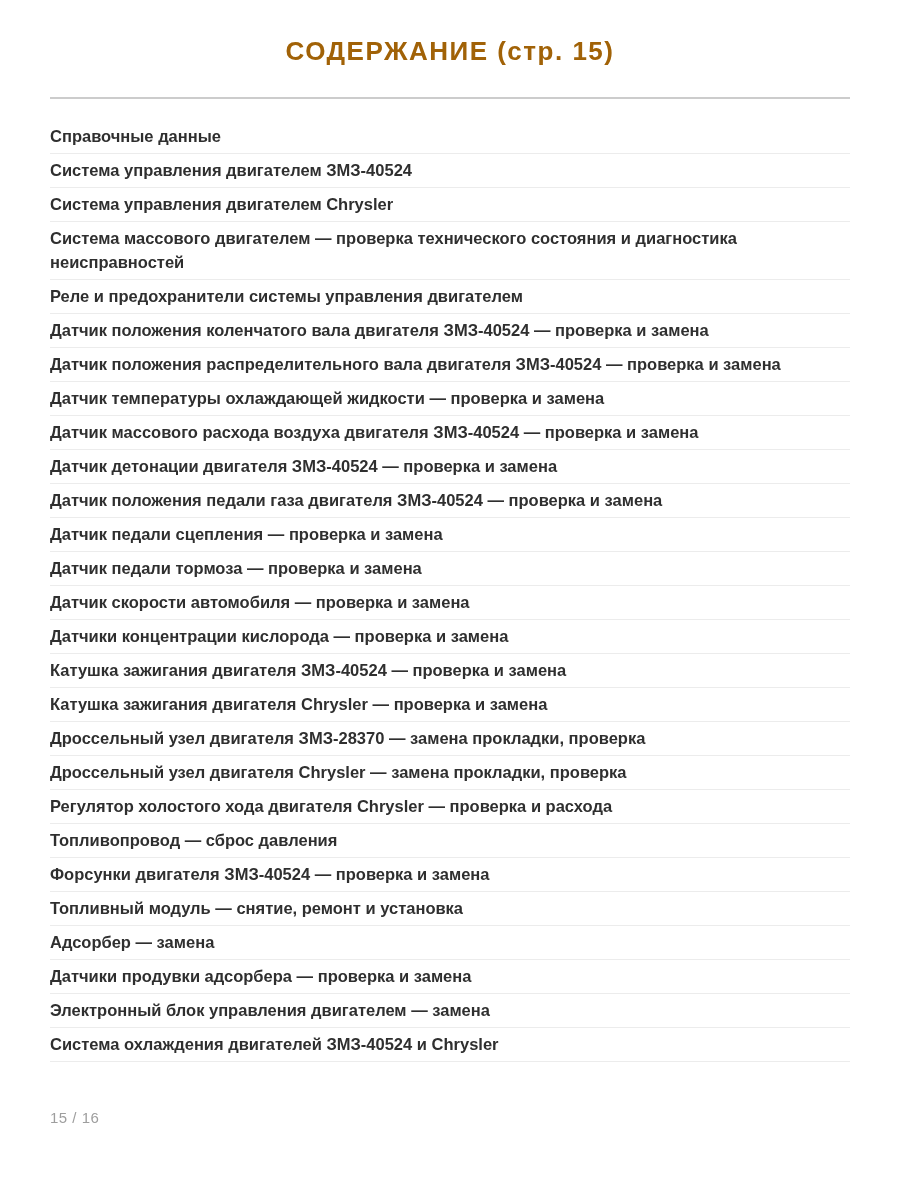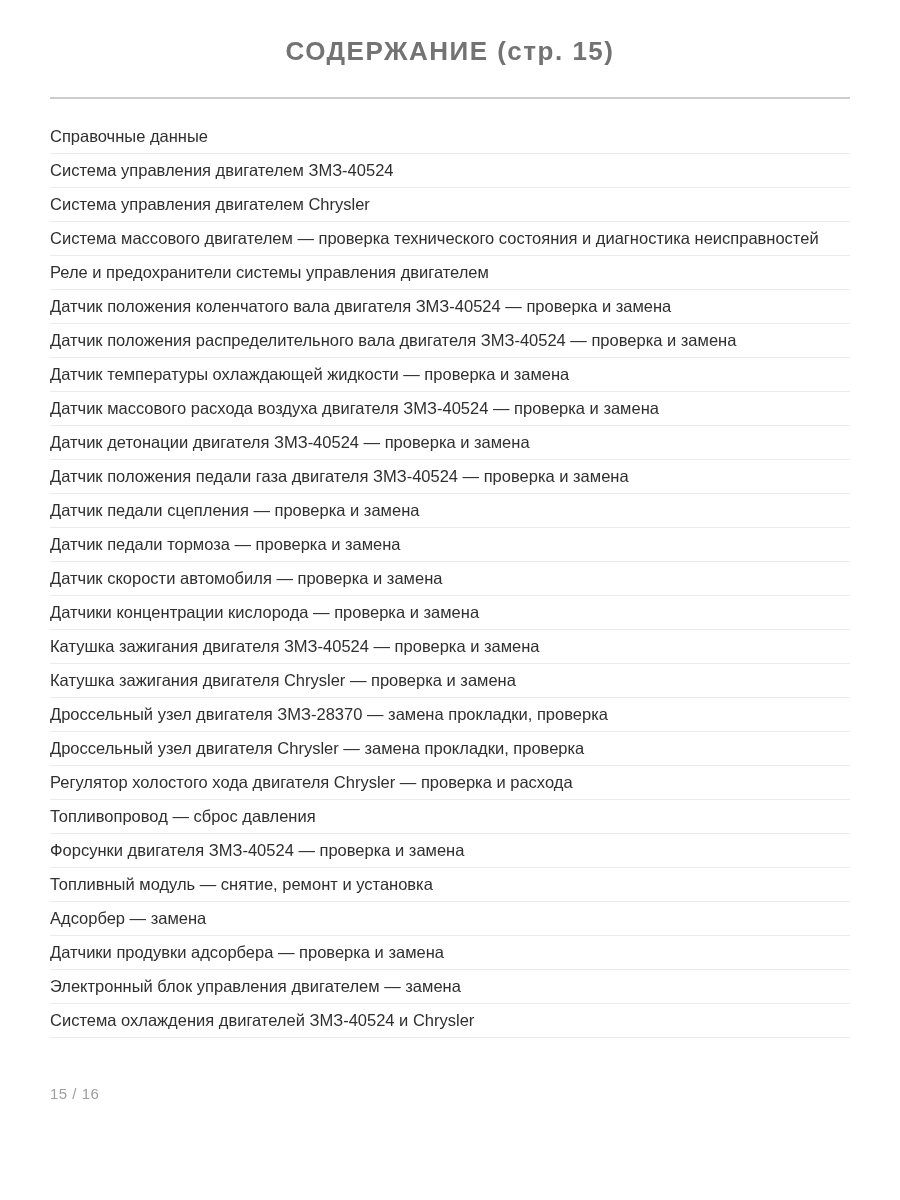--- a/index.html
+++ b/index.html
@@ -21,36 +21,37 @@
     padding: 0 50px;
   }
   .doc-title {
     margin: 0;
     padding-top: 36px;
     text-align: center;
     font-size: 26px;
     font-weight: 700;
     letter-spacing: 1.5px;
     line-height: 30px;
-    color: #737373;
+    color: #a16207;
   }
   .title-rule {
     border: none;
     border-top: 2px solid #cccccc;
     margin: 31px 0 0 0;
   }
   .toc-list {
     margin-top: 21px;
   }
   .toc-item {
     font-size: 16.5px;
     line-height: 24px;
     color: #2f2f2f;
     padding: 4px 0 5px 0;
     border-bottom: 1px solid #ececec;
+    font-weight: bold;
   }
   .page-footer {
     margin-top: 47px;
     font-size: 15px;
     color: #9e9e9e;
     letter-spacing: 0.5px;
   }
 </style>
 </head>
 <body>

